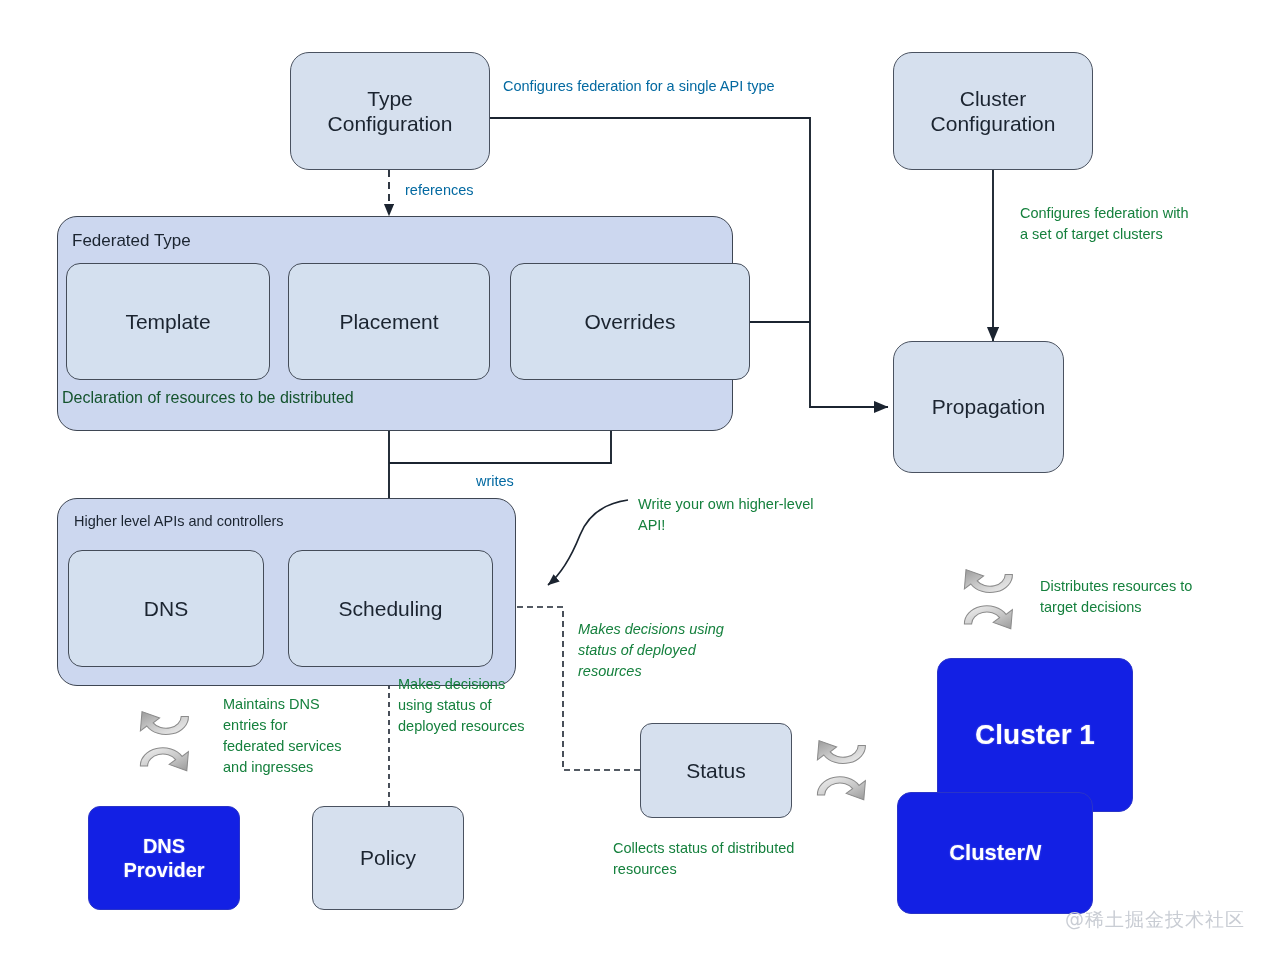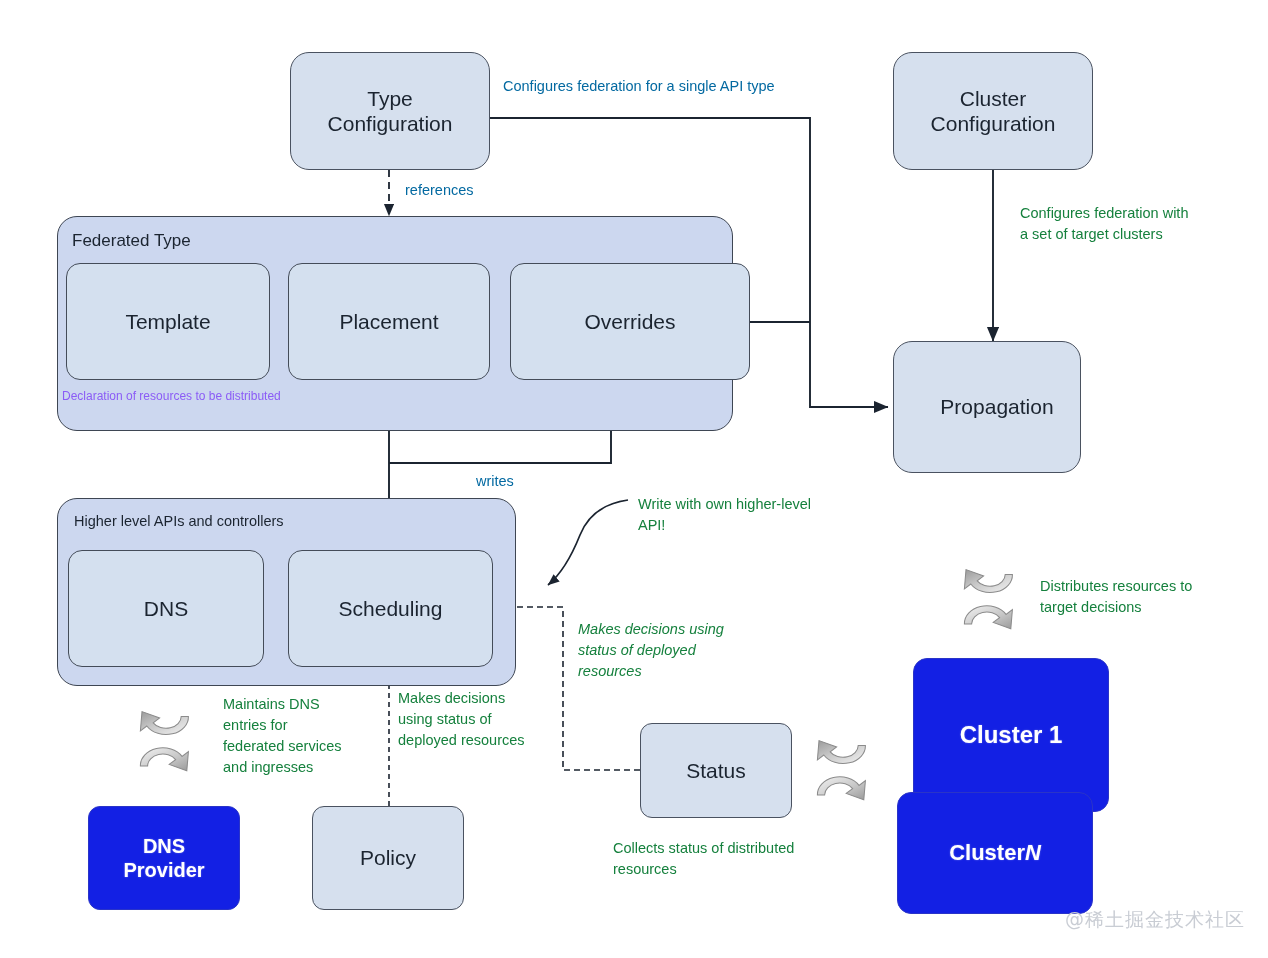--- a/index.html
+++ b/index.html
@@ -37,22 +37,22 @@
     border-radius: 20px;
   }
   .group-label {
     position: absolute;
     color: #1b2430;
     font-size: 17px;
     white-space: nowrap;
   }
   .group-sub {
     position: absolute;
-    color: #8b5cf6;
-    font-size: 12px;
+    color: #14532d;
+    font-size: 16px;
     white-space: nowrap;
   }
   .node.blue {
     background: #1320e4;
     border: 1.6px solid #2a34c8;
     color: #ffffff;
     font-weight: bold;
     text-shadow: 0 0 2px rgba(255,255,255,.35);
   }
   .label {
@@ -142,21 +142,21 @@
       <path d="M8,44 A28,22 0 0 1 60,32 L68,26 L66,50 L44,42 L52,36 A19,15 0 0 0 17,44 Z" transform="translate(0,46)"></path>
     </g>
   </svg>
 
   <div class="node light" style="left:290px; top:52px; width:200px; height:118px; font-size:21px;">Type
 Configuration</div>
 
   <div class="node light" style="left:893px; top:52px; width:200px; height:118px; font-size:21px;">Cluster
 Configuration</div>
 
-  <div class="node light" style="left:893px; top:341px; width:188px; height:132px; font-size:21px;padding-left:20px;">Propagation</div>
+  <div class="node light" style="left:893px; top:341px; width:171px; height:132px; font-size:21px;padding-left:20px;">Propagation</div>
 
   <div class="group" style="left:57px; top:216px; width:676px; height:215px;"></div>
   <div class="group-label" style="left:72px; top:231px;">Federated Type</div>
   <div class="group-sub" style="left:62px; top:389px;">Declaration of resources to be distributed</div>
 
   <div class="node inner" style="left:66px; top:263px; width:204px; height:117px; font-size:21px;">Template</div>
   <div class="node inner" style="left:288px; top:263px; width:202px; height:117px; font-size:21px;">Placement</div>
   <div class="node inner" style="left:510px; top:263px; width:240px; height:117px; font-size:21px;">Overrides</div>
 
   <div class="group" style="left:57px; top:498px; width:459px; height:188px;"></div>
@@ -165,48 +165,48 @@
   <div class="node inner" style="left:68px; top:550px; width:196px; height:117px; font-size:21px;">DNS</div>
   <div class="node inner" style="left:288px; top:550px; width:205px; height:117px; font-size:21px;">Scheduling</div>
 
   <div class="node blue" style="left:88px; top:806px; width:152px; height:104px; font-size:20px; border-radius:12px;">DNS
 Provider</div>
 
   <div class="node light" style="left:312px; top:806px; width:152px; height:104px; font-size:21px; border-radius:12px;">Policy</div>
 
   <div class="node light" style="left:640px; top:723px; width:152px; height:95px; font-size:21px; border-radius:12px;">Status</div>
 
-  <div class="node blue" style="left:913px; top:658px; width:196px; height:154px; font-size:24px;">Cluster 1</div>
+  <div class="node blue" style="left:937px; top:658px; width:196px; height:154px; font-size:28px;">Cluster 1</div>
 
   <div class="node blue" style="left:897px; top:792px; width:196px; height:122px; font-size:22px;">
     <span>Cluster </span><span class="ital">N</span>
   </div>
 
   <div class="edge-label" style="left:503px; top:78px;">Configures federation for a single API type</div>
 
   <div class="edge-label" style="left:405px; top:182px;">references</div>
 
   <div class="label" style="left:1020px; top:203px;">Configures federation with
 a set of target clusters</div>
 
   <div class="edge-label" style="left:476px; top:473px;">writes</div>
 
-  <div class="label" style="left:638px; top:494px;">Write with own higher-level
+  <div class="label" style="left:638px; top:494px;">Write your own higher-level
 API!</div>
 
   <div class="label" style="left:578px; top:619px;font-style:italic;">Makes decisions using
 status of deployed
 resources</div>
 
   <div class="label" style="left:223px; top:694px;">Maintains DNS
 entries for
 federated services
 and ingresses</div>
 
-  <div class="label" style="left:398px; top:688px;">Makes decisions
+  <div class="label" style="left:398px; top:674px;">Makes decisions
 using status of
 deployed resources</div>
 
   <div class="label" style="left:613px; top:838px;">Collects status of distributed
 resources</div>
 
   <div class="label" style="left:1040px; top:576px;">Distributes resources to
 target decisions</div>
 
   <div class="watermark" style="left:1065px; top:907px;">@稀土掘金技术社区</div>

